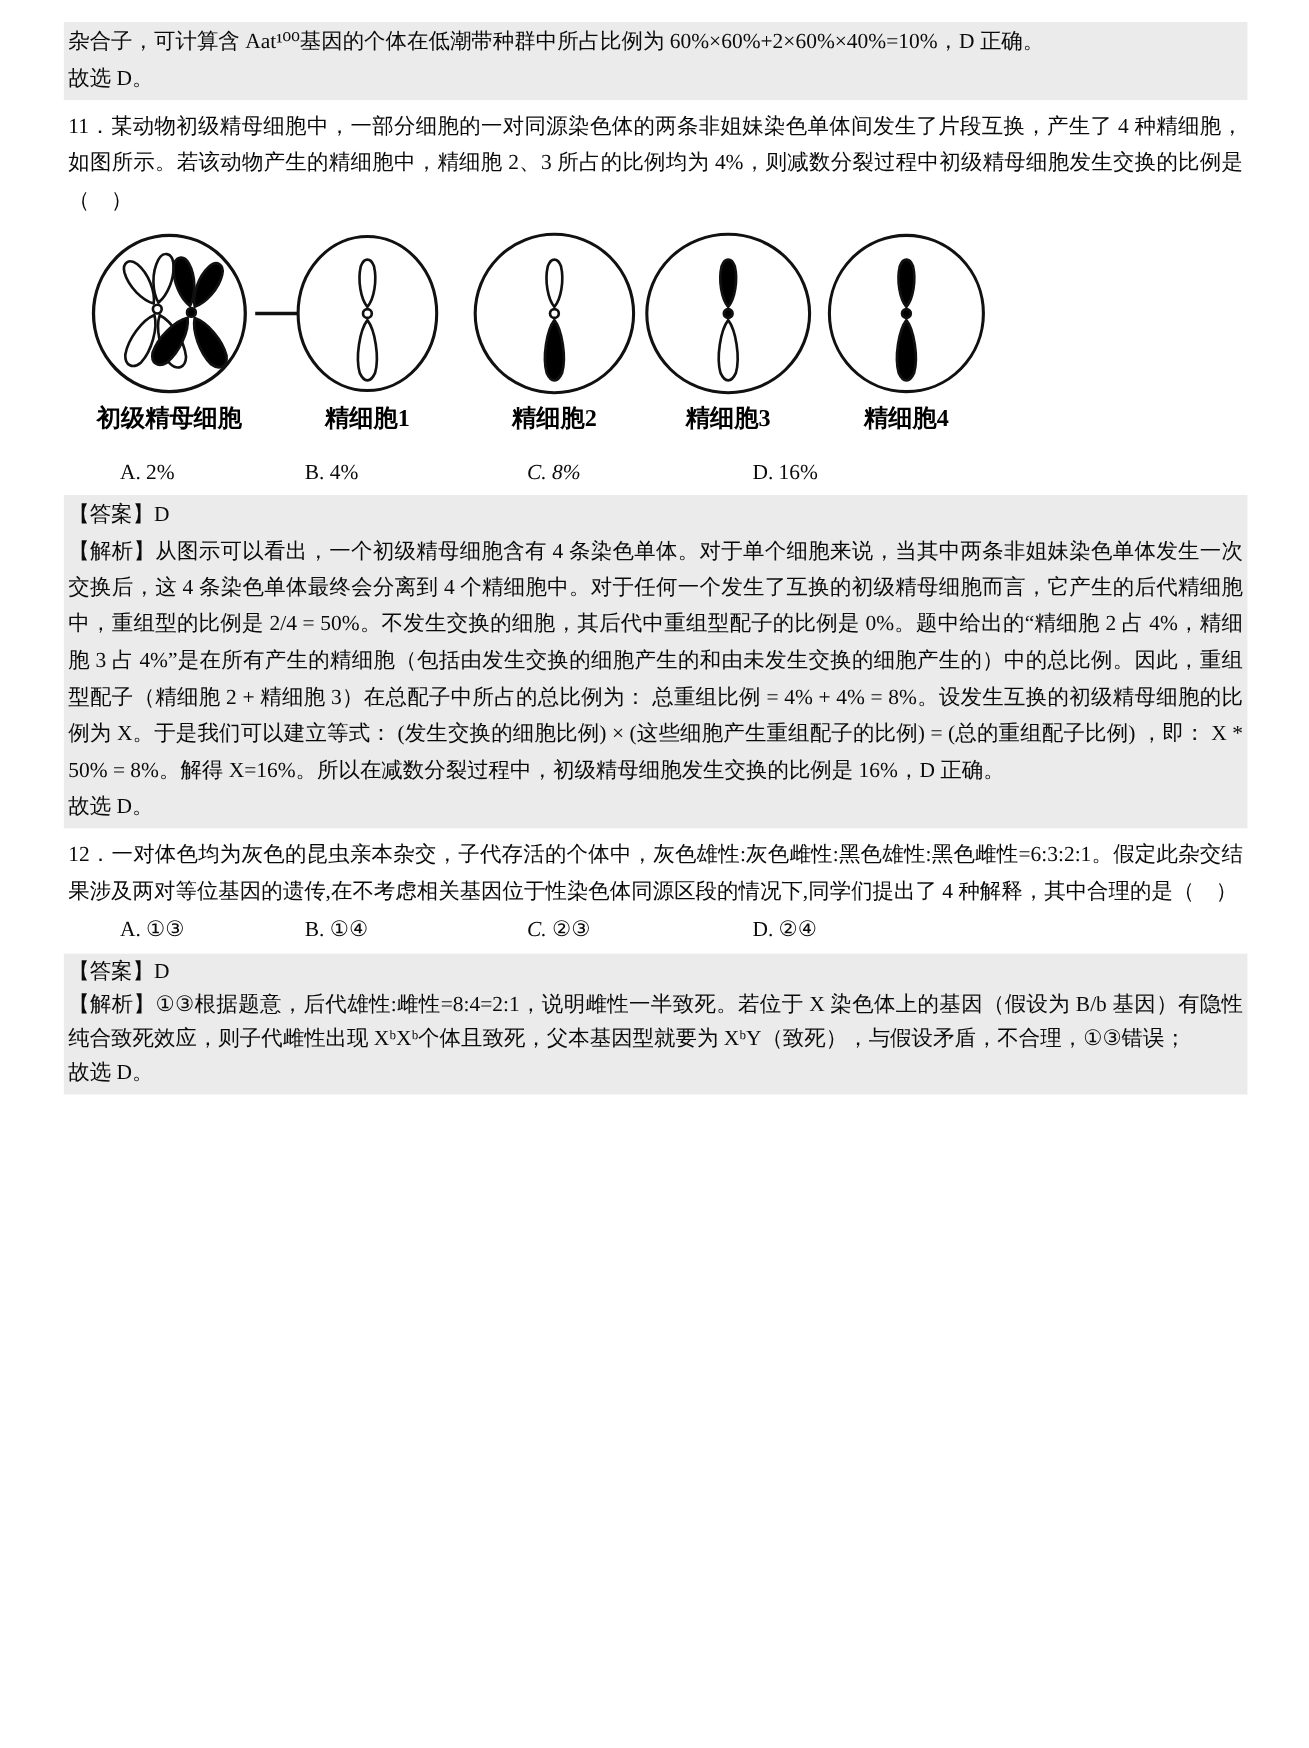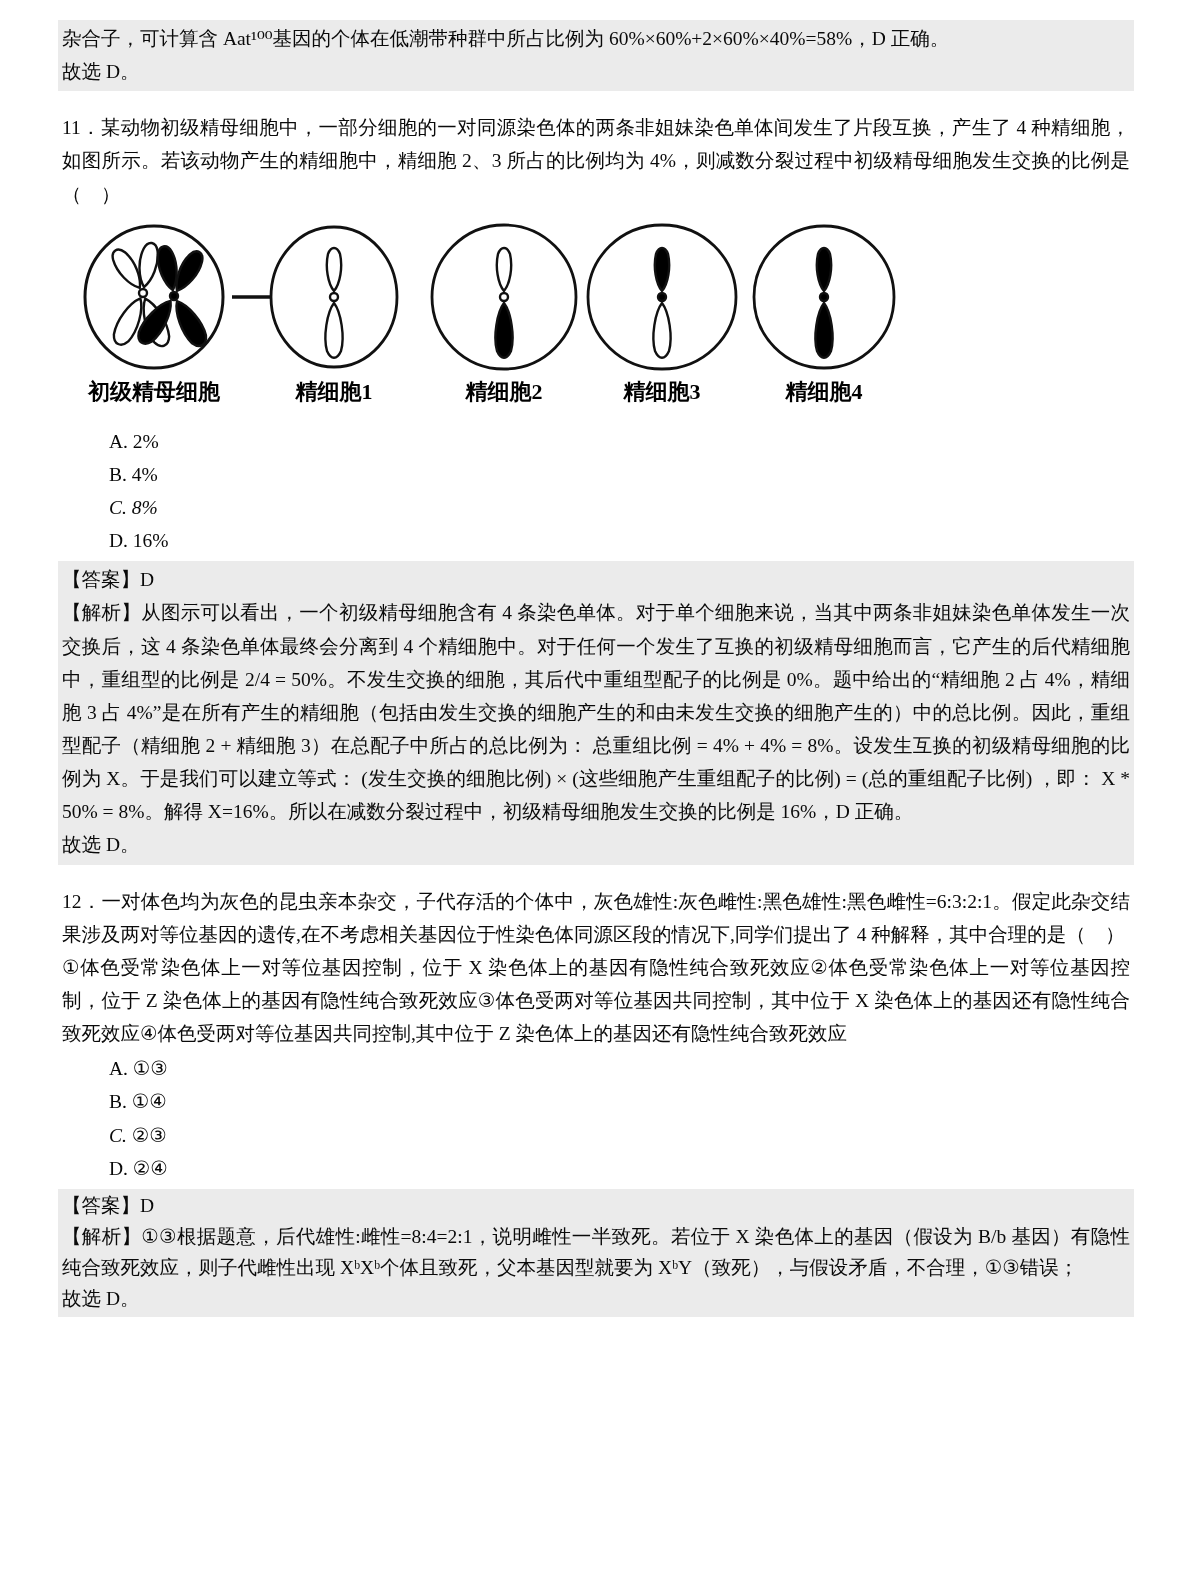--- a/index.html
+++ b/index.html
@@ -16,46 +16,45 @@
     font-size:19.5px;
     line-height:1.70;
   }
   p{margin:0;text-align:justify;}
   .hl{
     background:#ebebeb;
     margin:0 -4px;
     padding:2px 4px 3px 4px;
   }
   .hl.tight{line-height:1.585;}
-  .stem{margin-top:20px;}
+  .stem{margin-top:8px;}
   .options{
     display:flex;
     padding-left:47px;
     margin:2px 0 4px 0;
-    flex-direction:column;
   }
   .options .opt{display:inline-block;white-space:nowrap;}
   .options .opt:nth-child(1){width:168px;}
   .options .opt:nth-child(2){width:202px;}
   .options .opt:nth-child(3){width:205px;font-style:italic;}
   .figure{margin:10px 0 14px 0;}
   .figure svg{display:block;}
   .cell-label{
     font-size:22px;
     font-weight:bold;
     font-family:"Liberation Serif","DejaVu Serif","DejaVu Sans",serif;
   }
 </style>
 </head>
 <body>
 
 <div class="page">
 
   <div class="hl">
-    <p>杂合子，可计算含 Aat¹⁰⁰基因的个体在低潮带种群中所占比例为 60%×60%+2×60%×40%=58%，D 正确。</p>
+    <p>杂合子，可计算含 Aat¹⁰⁰基因的个体在低潮带种群中所占比例为 60%×60%+2×60%×40%=10%，D 正确。</p>
     <p>故选 D。</p>
   </div>
 
   <section>
     <p class="stem">11．某动物初级精母细胞中，一部分细胞的一对同源染色体的两条非姐妹染色单体间发生了片段互换，产生了 4 种精细胞，如图所示。若该动物产生的精细胞中，精细胞 2、3 所占的比例均为 4%，则减数分裂过程中初级精母细胞发生交换的比例是（　）</p>
 
     <div class="figure">
       <svg width="1066" height="190" viewBox="0 0 1066 190">
 
         <g>
@@ -135,21 +134,20 @@
 
     <div class="hl">
       <p><span>【答案】</span><span>D</span></p>
       <p><span>【解析】</span><span>从图示可以看出，一个初级精母细胞含有 4 条染色单体。对于单个细胞来说，当其中两条非姐妹染色单体发生一次交换后，这 4 条染色单体最终会分离到 4 个精细胞中。对于任何一个发生了互换的初级精母细胞而言，它产生的后代精细胞中，重组型的比例是 2/4 = 50%。不发生交换的细胞，其后代中重组型配子的比例是 0%。题中给出的“精细胞 2 占 4%，精细胞 3 占 4%”是在所有产生的精细胞（包括由发生交换的细胞产生的和由未发生交换的细胞产生的）中的总比例。因此，重组型配子（精细胞 2 + 精细胞 3）在总配子中所占的总比例为： 总重组比例 = 4% + 4% = 8%。设发生互换的初级精母细胞的比例为 X。于是我们可以建立等式： (发生交换的细胞比例) × (这些细胞产生重组配子的比例) = (总的重组配子比例) ，即： X * 50% = 8%。解得 X=16%。所以在减数分裂过程中，初级精母细胞发生交换的比例是 16%，D 正确。</span></p>
       <p>故选 D。</p>
     </div>
   </section>
 
   <section>
     <p class="stem">12．一对体色均为灰色的昆虫亲本杂交，子代存活的个体中，灰色雄性:灰色雌性:黑色雄性:黑色雌性=6:3:2:1。假定此杂交结果涉及两对等位基因的遗传,在不考虑相关基因位于性染色体同源区段的情况下,同学们提出了 4 种解释，其中合理的是（　）</p>
-    <p>①体色受常染色体上一对等位基因控制，位于 X 染色体上的基因有隐性纯合致死效应②体色受常染色体上一对等位基因控制，位于 Z 染色体上的基因有隐性纯合致死效应③体色受两对等位基因共同控制，其中位于 X 染色体上的基因还有隐性纯合致死效应④体色受两对等位基因共同控制,其中位于 Z 染色体上的基因还有隐性纯合致死效应</p>
 
     <div class="options">
       <span class="opt">A. ①③</span>
       <span class="opt">B. ①④</span>
       <span class="opt">C. ②③</span>
       <span class="opt">D. ②④</span>
     </div>
 
     <div class="hl tight">
       <p><span>【答案】</span><span>D</span></p>

